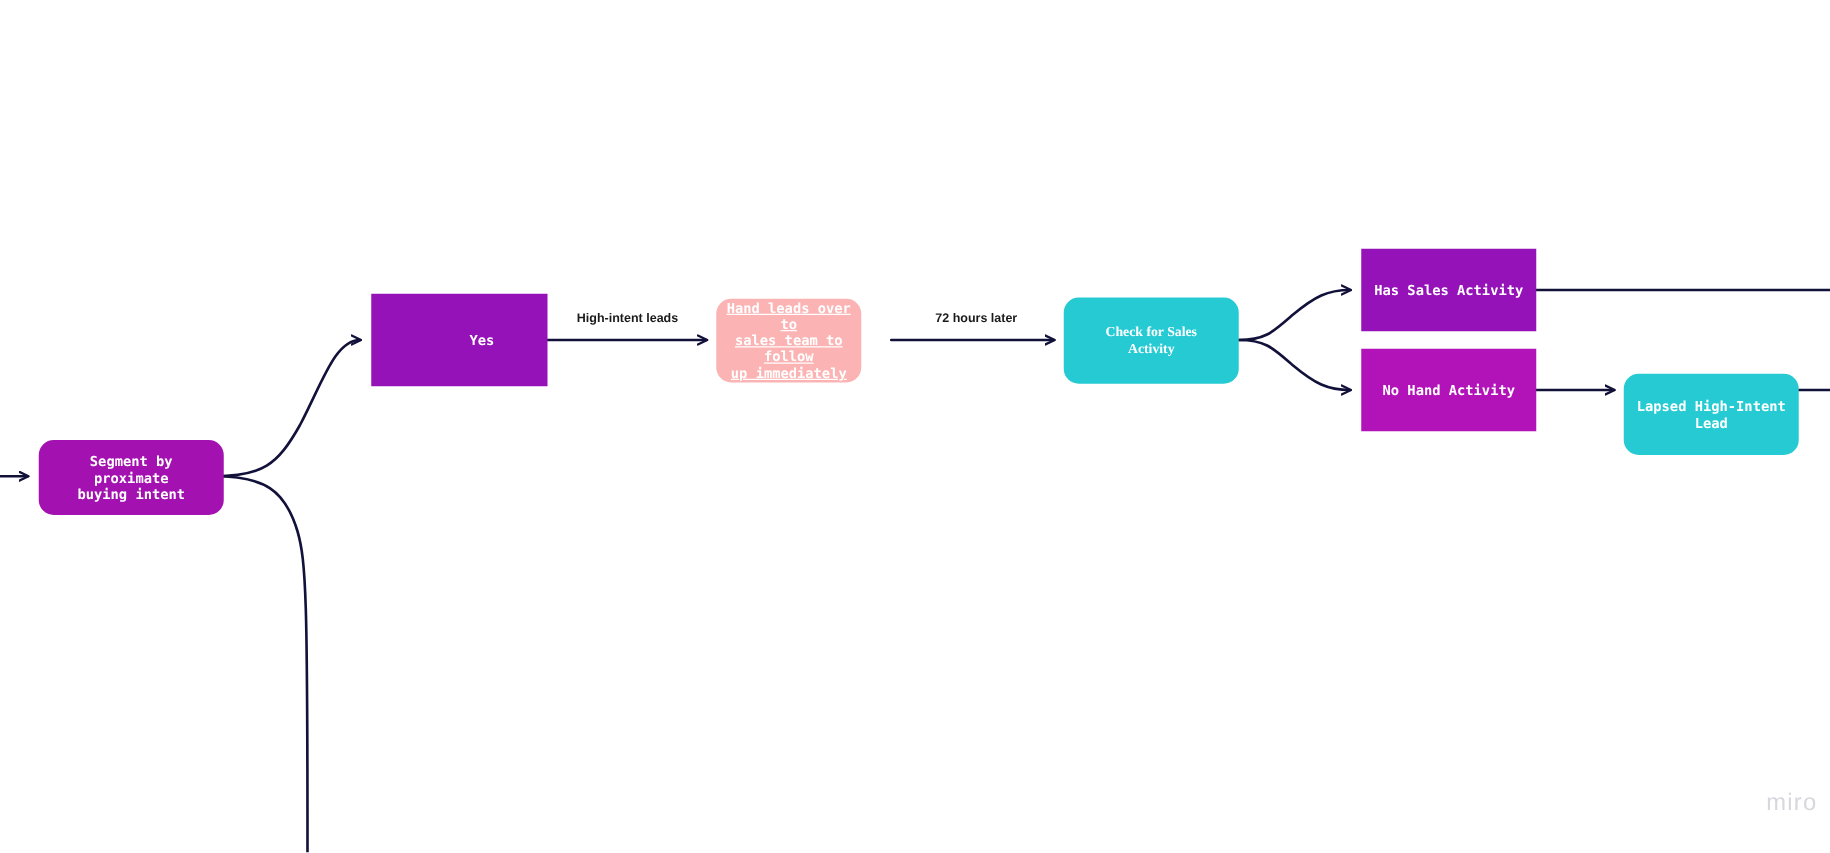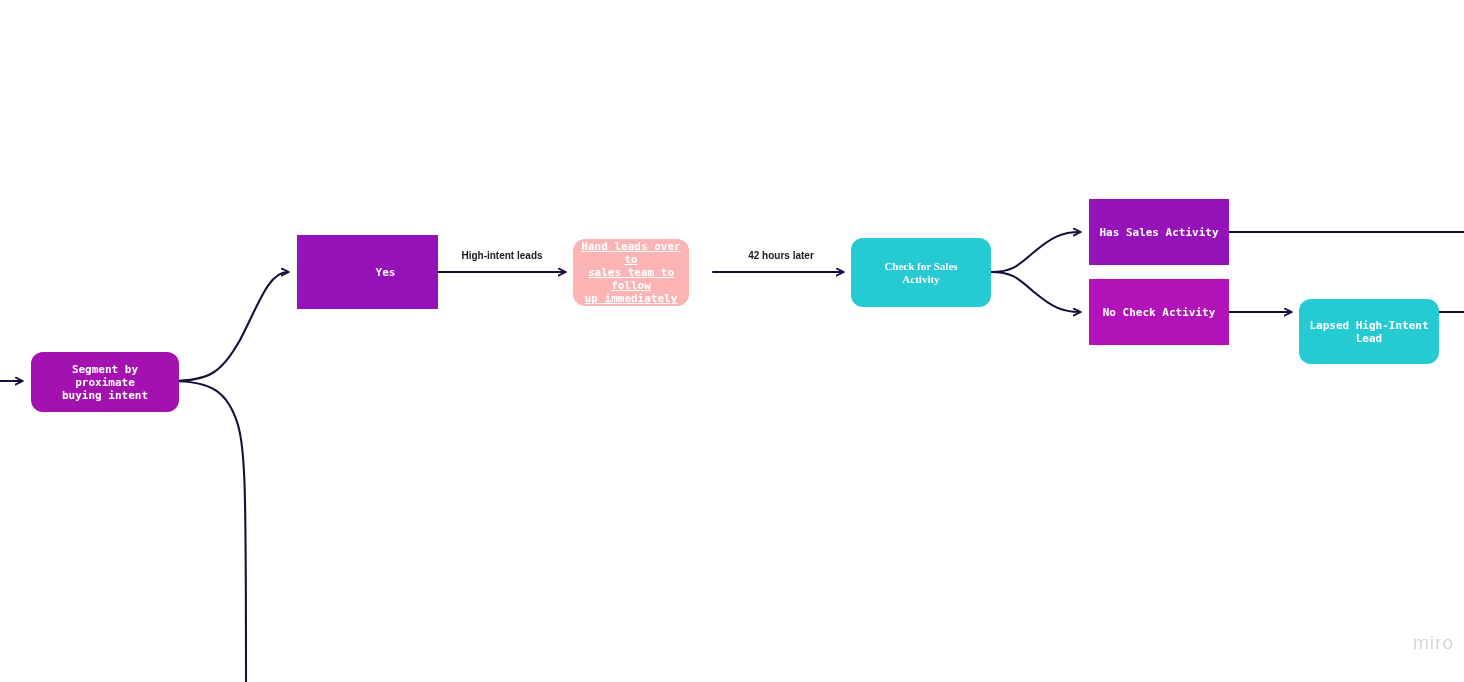--- a/index.html
+++ b/index.html
@@ -124,27 +124,27 @@
   <div class="node shape-rounded" style="left:851px; top:238px; width:140px; height:69px; background:#26cad3;font-family:Liberation Serif, serif;">
     <span class="node-label">Check for Sales
 Activity</span>
   </div>
 
   <div class="node shape-rect" style="left:1089px; top:199px; width:140px; height:66px; background:#9512b8;">
     <span class="node-label">Has Sales Activity</span>
   </div>
 
   <div class="node shape-rect" style="left:1089px; top:279px; width:140px; height:66px; background:#b213b8;">
-    <span class="node-label">No Check Activity</span>
+    <span class="node-label">No Hand Activity</span>
   </div>
 
   <div class="node shape-rounded" style="left:1299px; top:279px; width:140px; height:65px; background:#26cad3;margin-top:20px;">
     <span class="node-label">Lapsed High-Intent
 Lead</span>
   </div>
 
   <div class="edge-label" style="left:502px; top:255px;">High-intent leads</div>
 
-  <div class="edge-label" style="left:781px; top:255px;">42 hours later</div>
+  <div class="edge-label" style="left:781px; top:255px;">72 hours later</div>
 
   <div id="watermark">miro</div>
 
 </div>
 
 </body></html>

